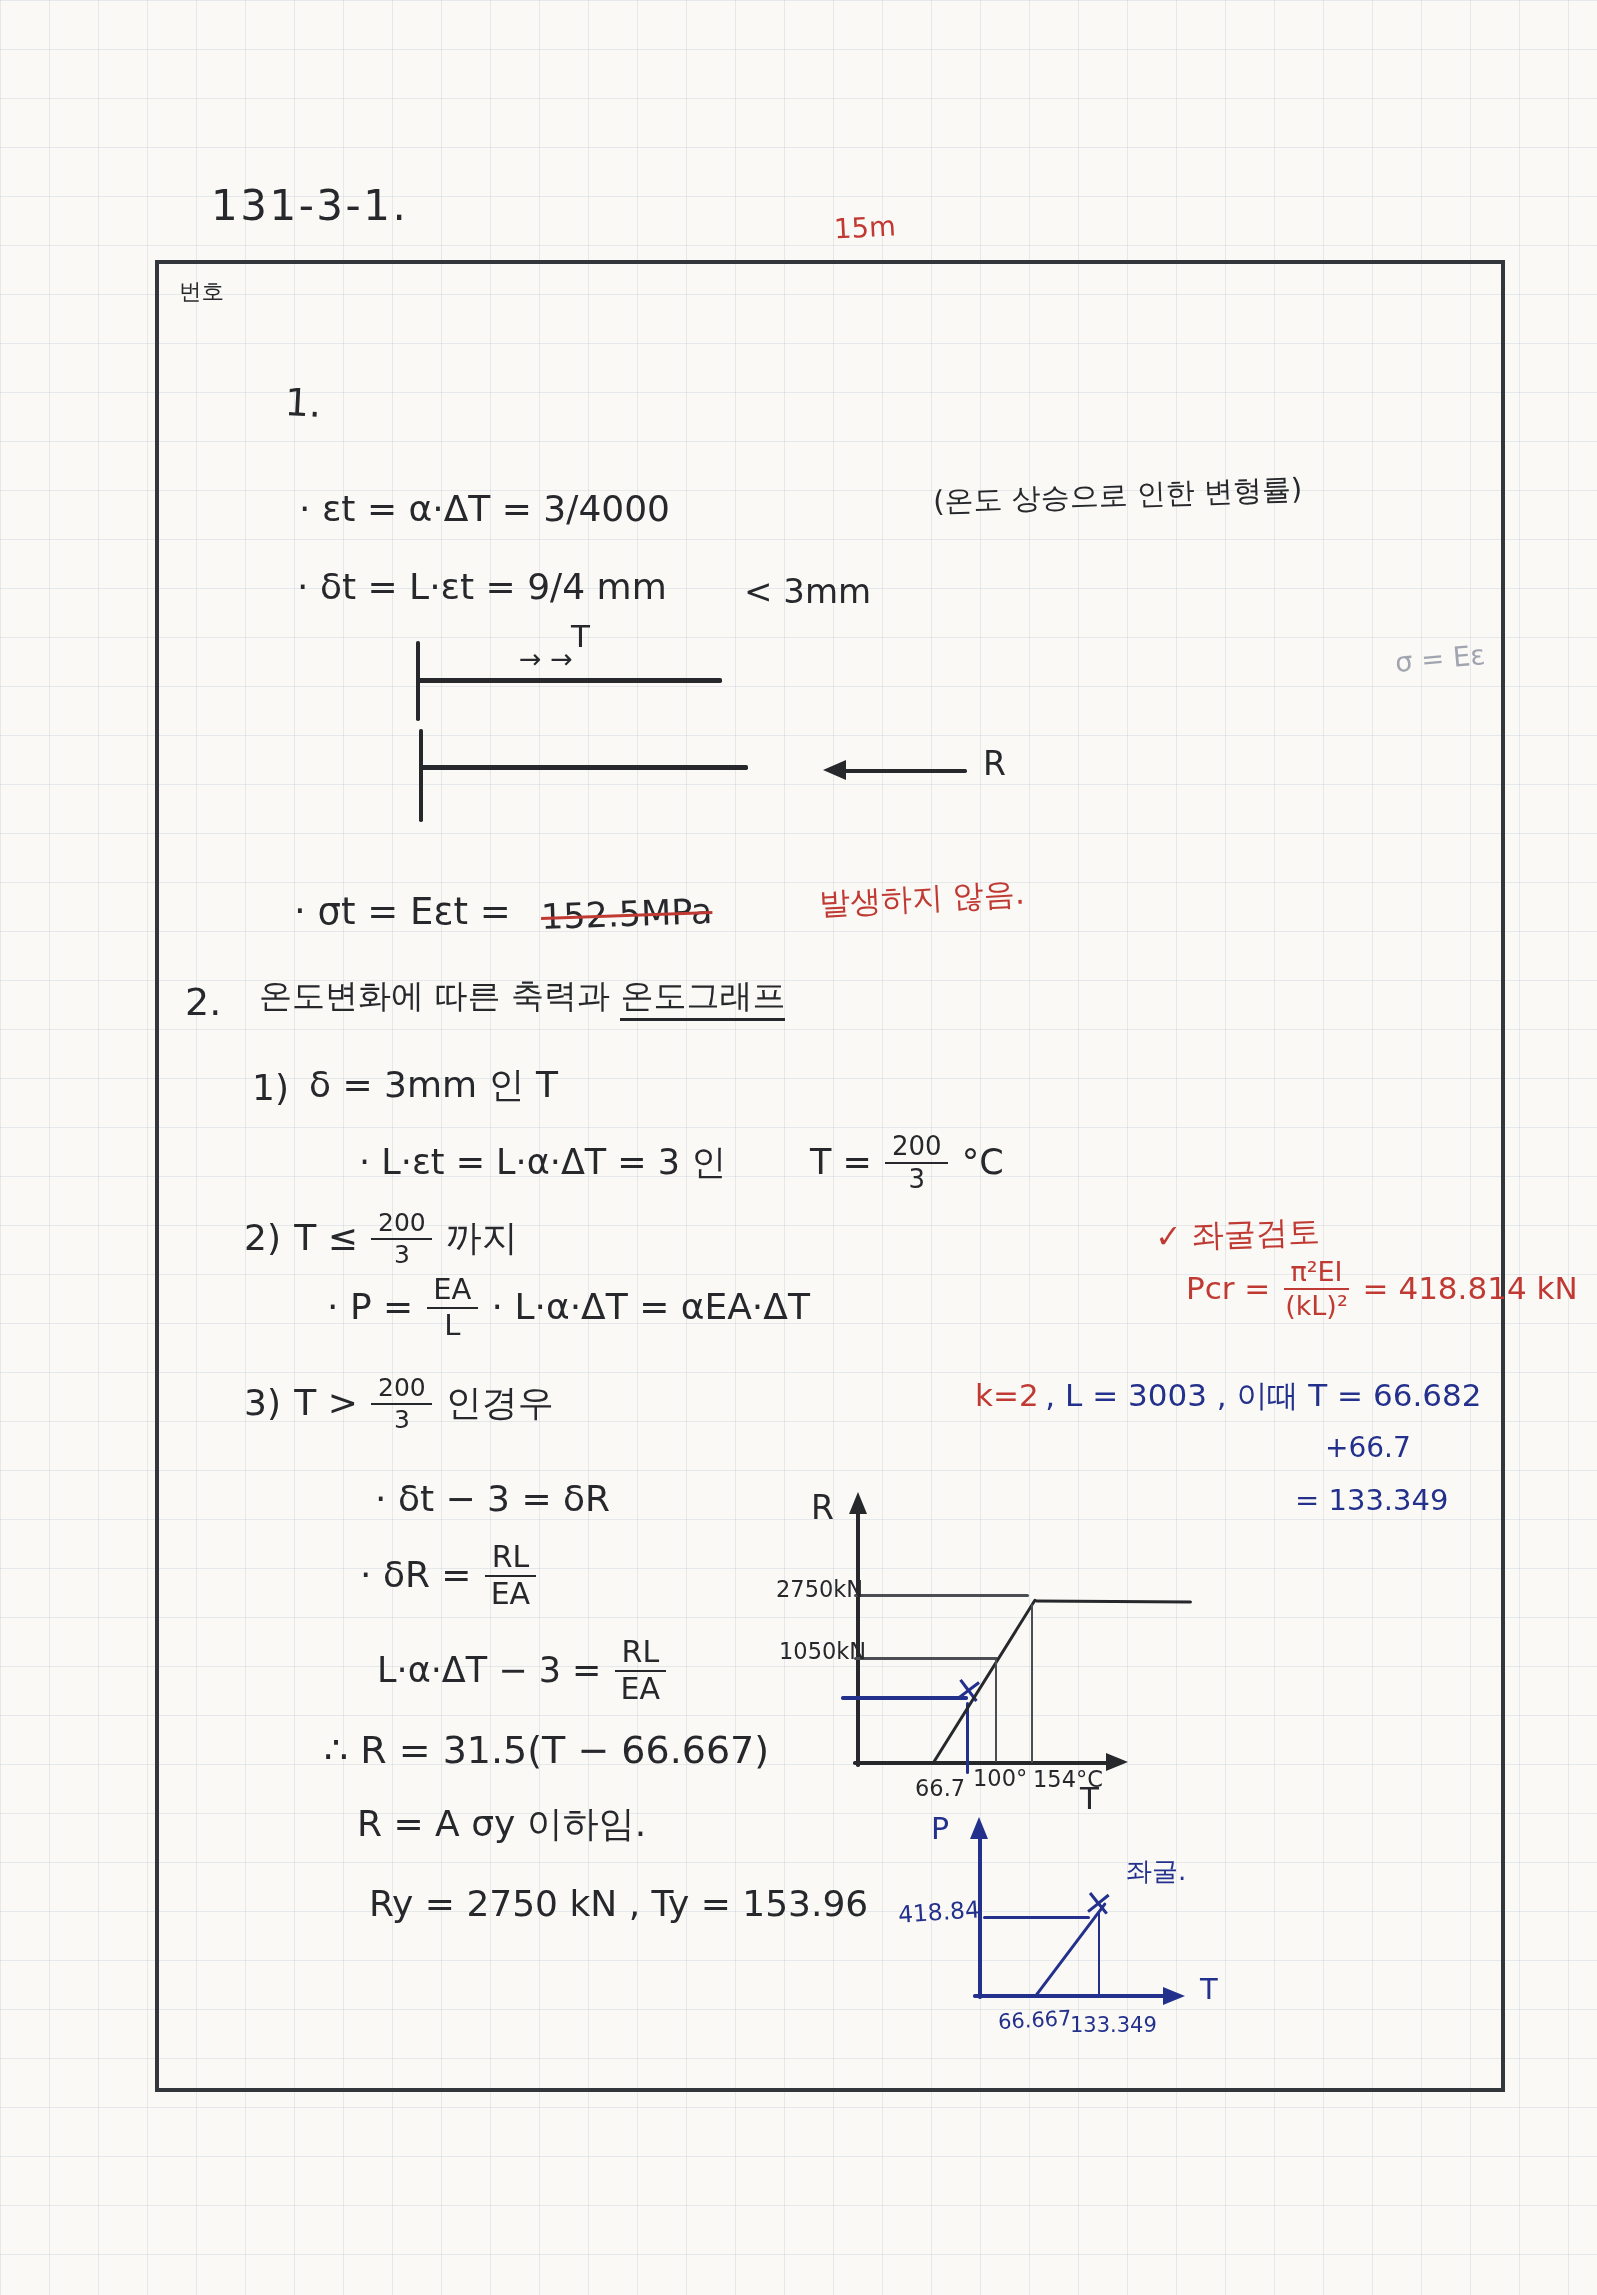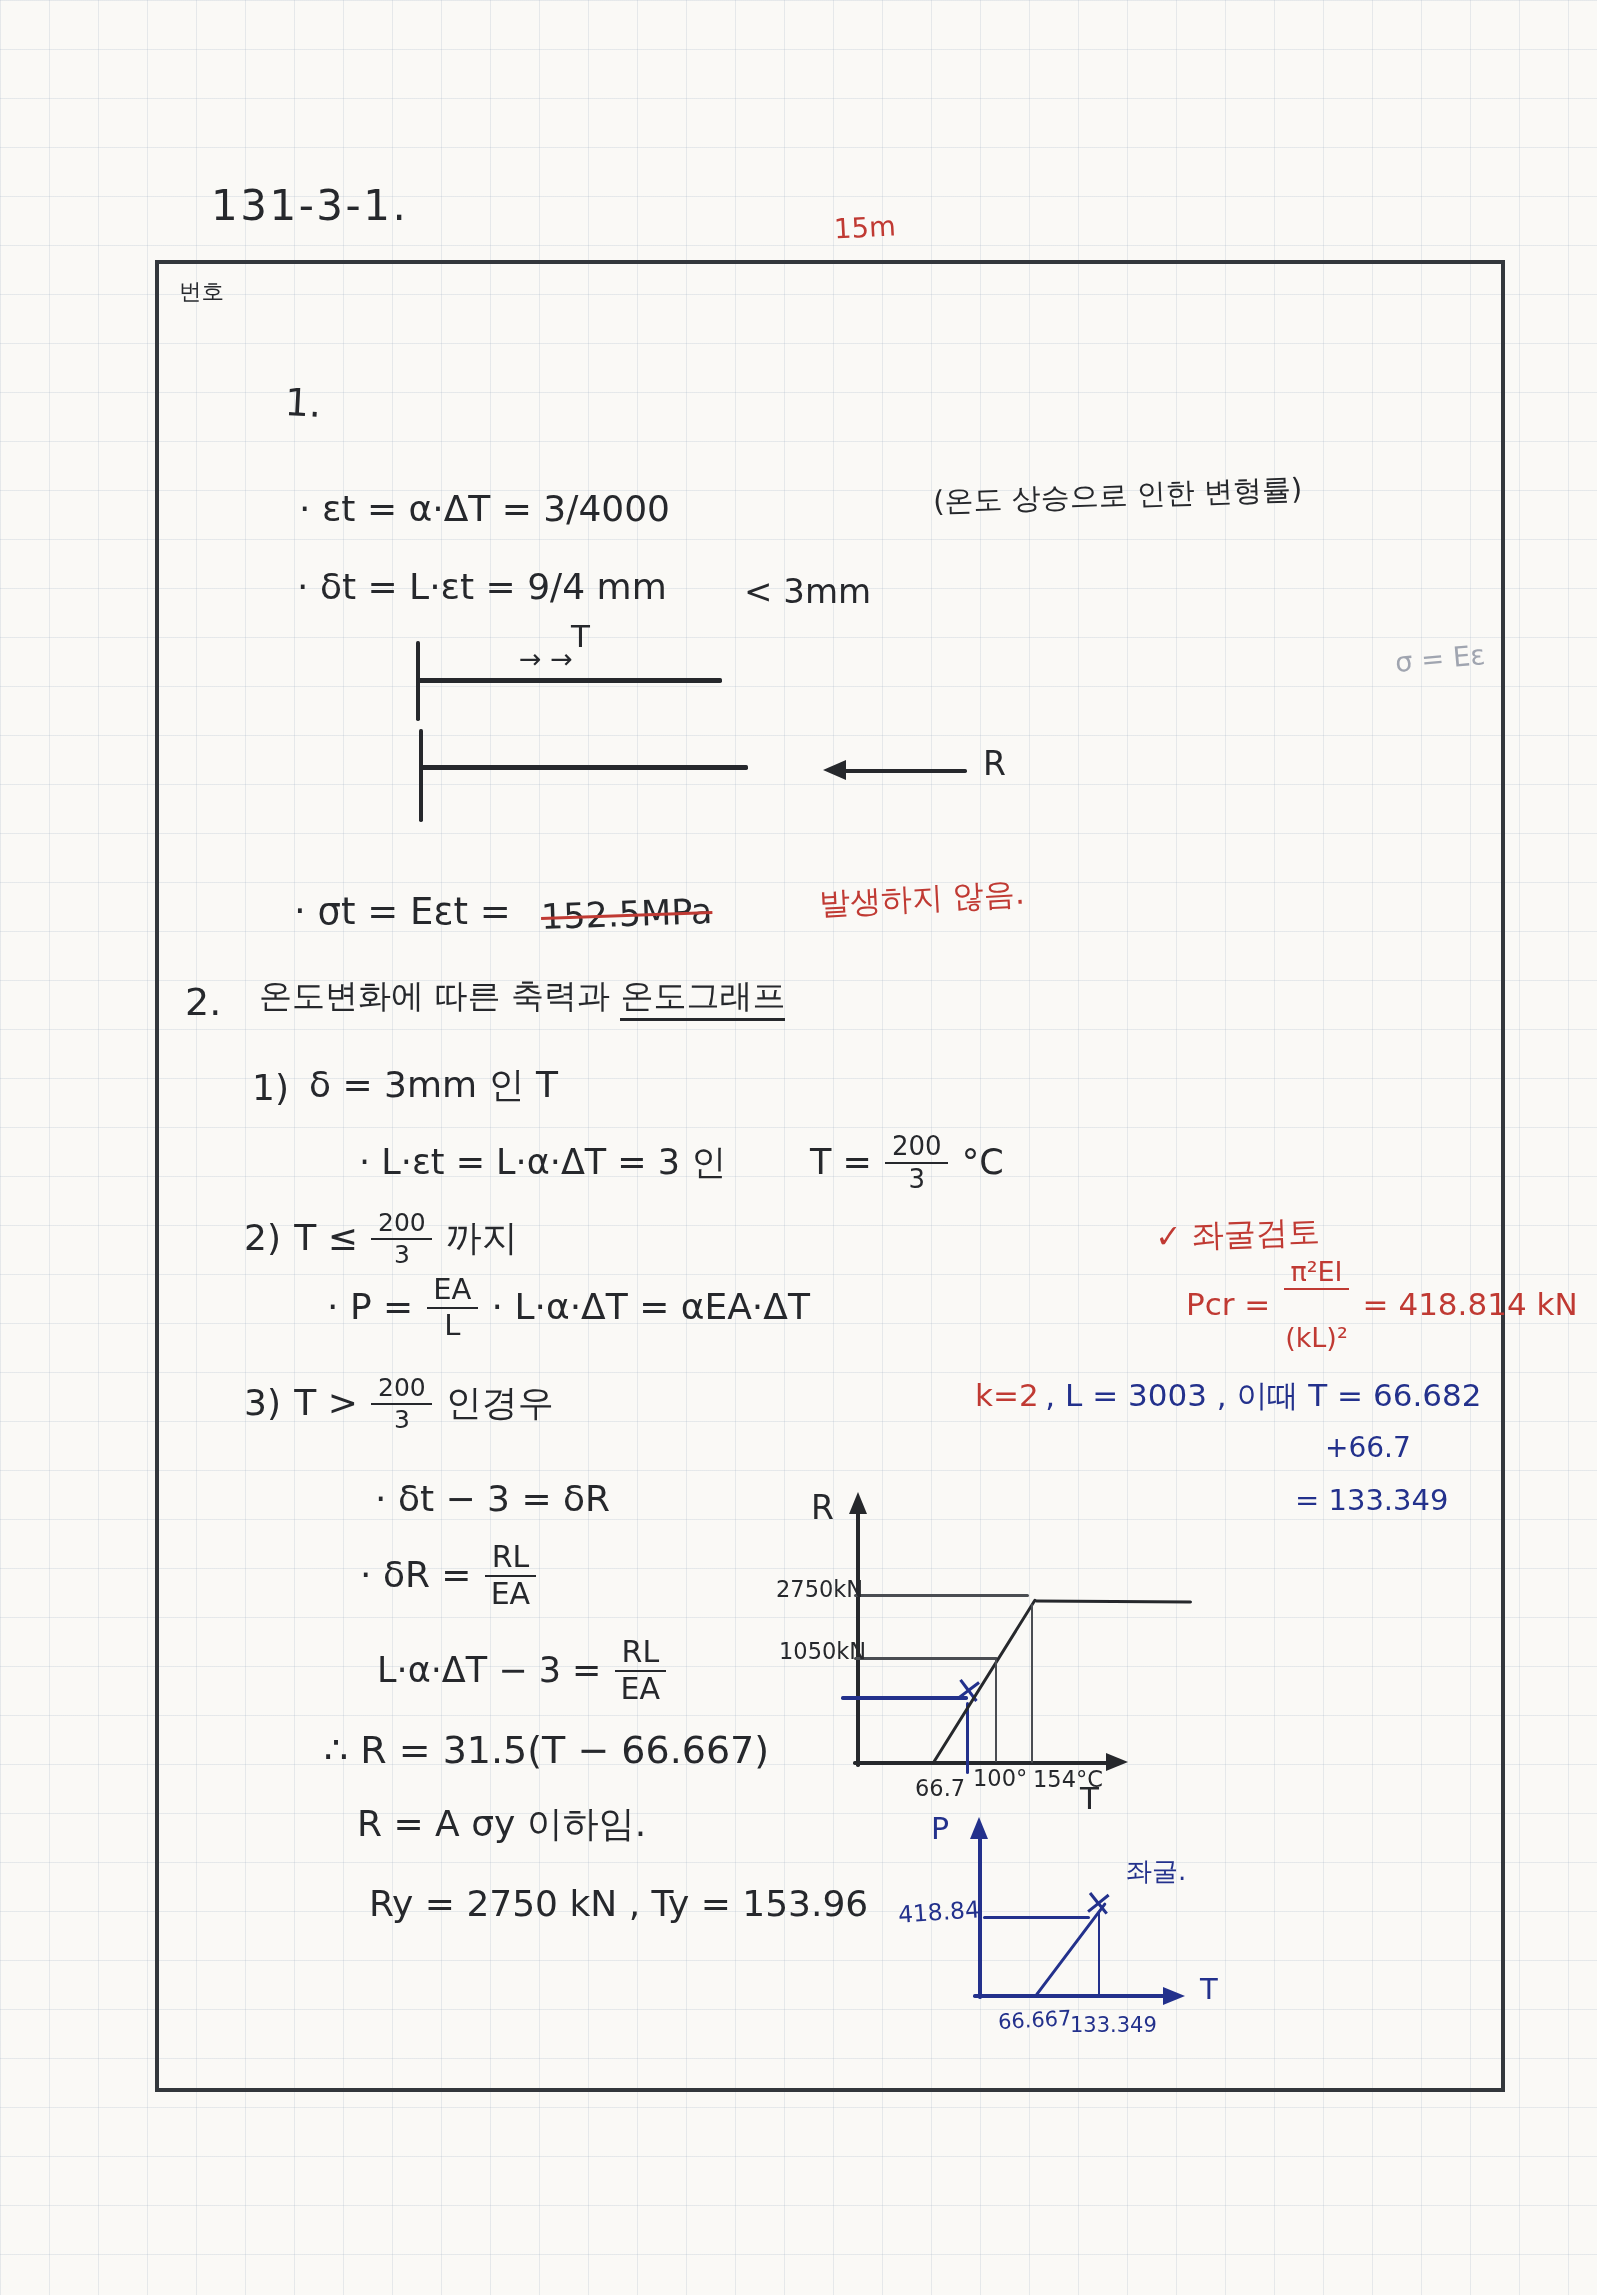--- a/index.html
+++ b/index.html
@@ -111,21 +111,21 @@
     <span>· P =</span>
     <span class="frac" style="font-size:29px;">
       <span class="num">EA</span>
       <span class="den">L</span>
     </span>
     <span>· L·α·ΔT = αEA·ΔT</span>
   </div>
 
   <div class="ink red row" style="left:1186px;top:1258px;font-size:31px;">
     <span>Pcr =</span>
-    <span class="frac" style="font-size:27px;gap:32px;">
+    <span class="frac" style="font-size:27px;">
       <span class="num">π²EI</span>
       <span class="den">(kL)²</span>
     </span>
     <span>= 418.814 kN</span>
   </div>
 
   <div class="ink row" style="left:244px;top:1375px;font-size:36px;">
     <span>3)</span>
     <span>T &gt;</span>
     <span class="frac" style="font-size:25px;">

